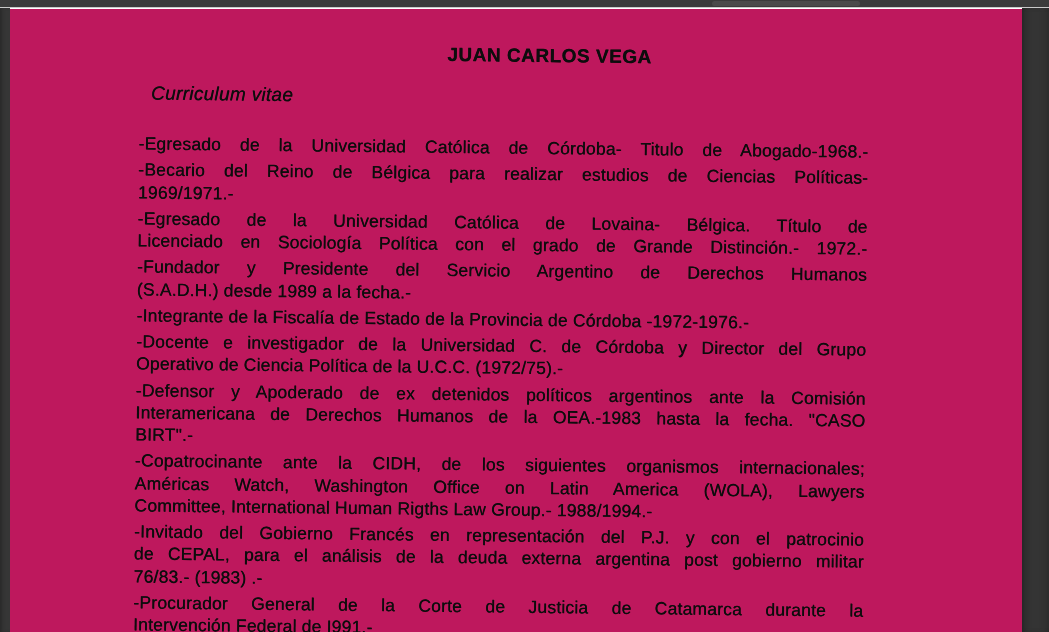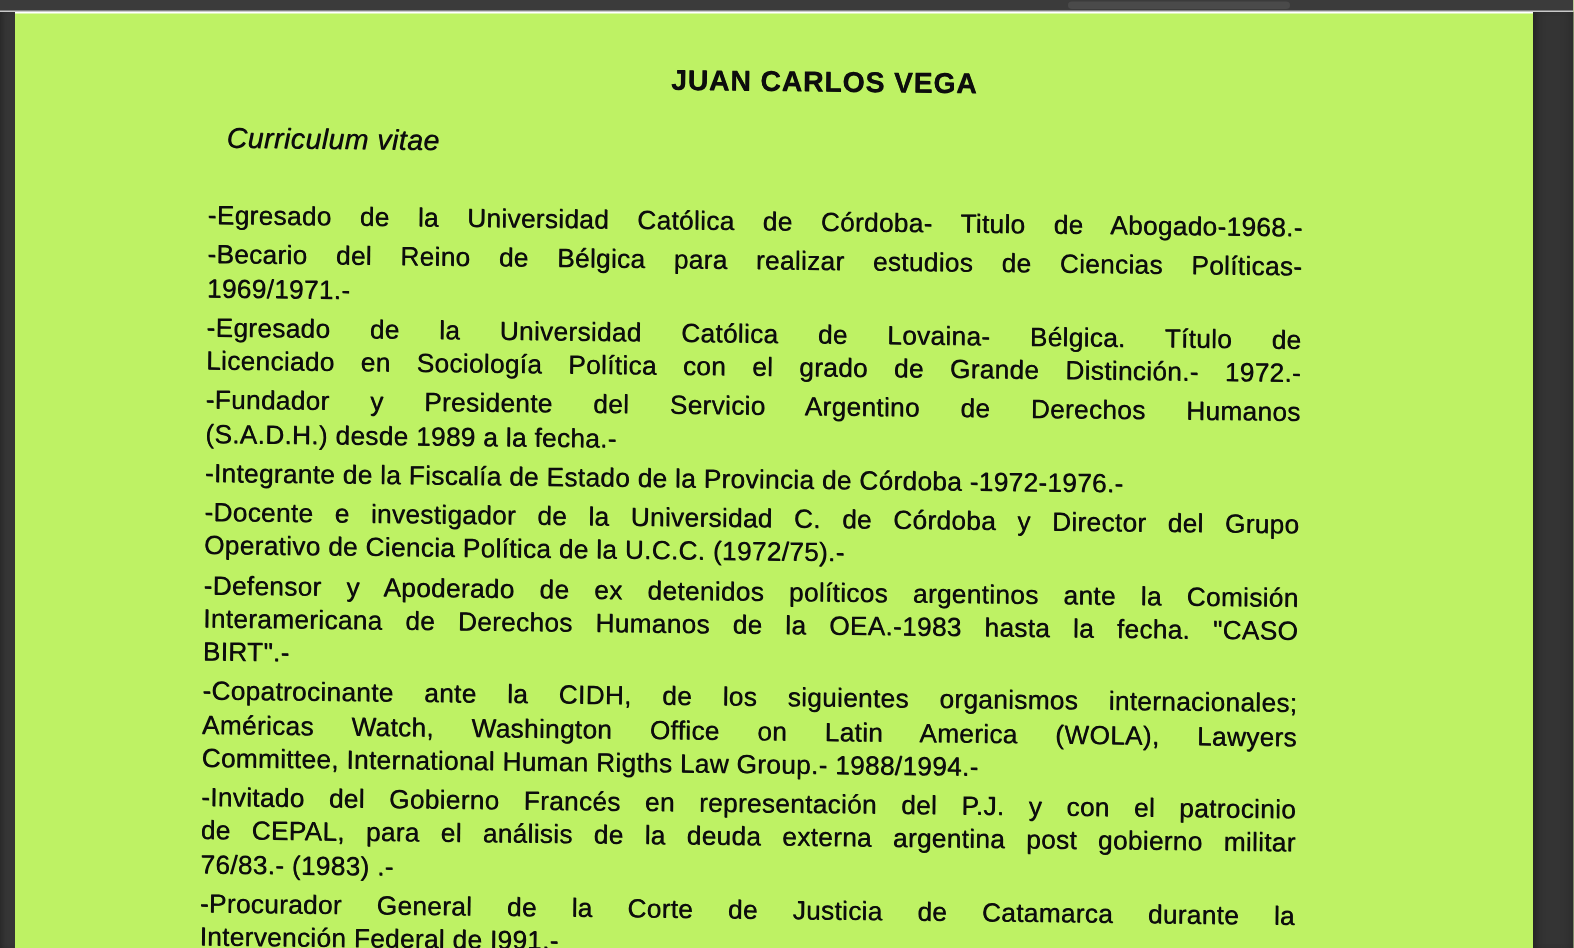--- a/index.html
+++ b/index.html
@@ -31,21 +31,21 @@
   .edge-right {
     position: absolute; right: 0; top: 8px; width: 27px; height: 624px;
     background: #343434;
     box-shadow: inset 6px 0 6px -4px #222222, inset -6px 0 6px -4px #2a2a2a;
     z-index: 4;
   }
 
   
   .page {
     position: absolute; left: 10px; top: 9px; width: 1012px; height: 623px;
-    background: #bef264;
+    background: #be185d;
     overflow: hidden;
   }
   .text-layer {
     position: absolute; left: 0; top: 0; width: 100%; height: 100%;
     transform: rotate(0.65deg);
     transform-origin: 20px 0;
     text-shadow: 0.3px 0.3px 0 currentColor; 
   }
 
   .doc-title {

